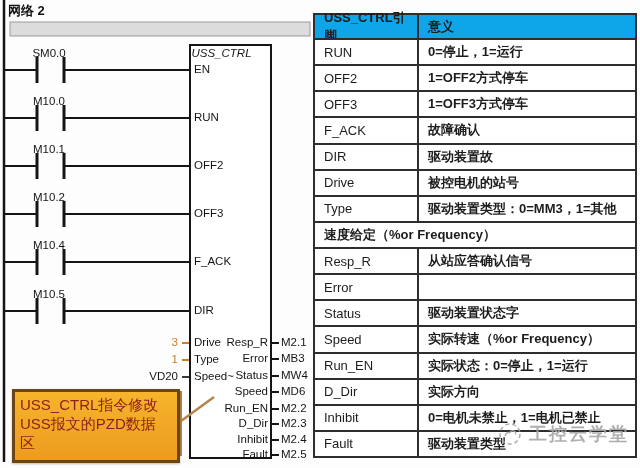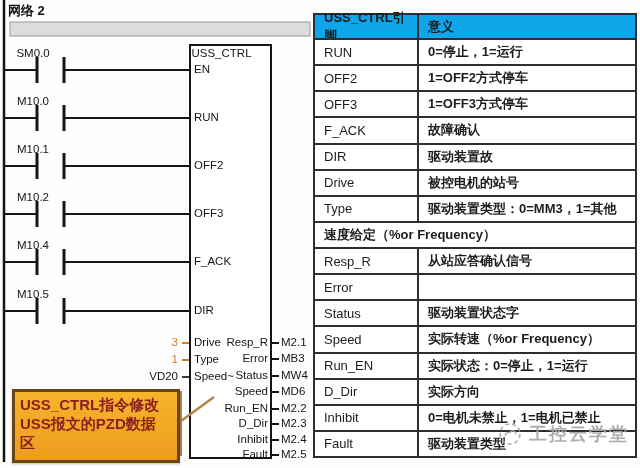--- a/index.html
+++ b/index.html
@@ -1,31 +1,31 @@
 <!DOCTYPE html>
 <html><head>
 <meta charset="utf-8">
 <style>
   html,body{margin:0;padding:0;}
   body{font-family:"Liberation Sans","DejaVu Sans",sans-serif;background:#ffffff;}
   #stage{position:relative;width:640px;height:468px;background:#fdfdfd;overflow:hidden;}
   #ladder-svg{position:absolute;left:0;top:0;z-index:1;}
   .lbl{position:absolute;z-index:2;font-size:11.5px;color:#151515;line-height:13px;white-space:nowrap;}
-  .contact-lbl{left:4px;width:58px;text-align:center;}
+  .contact-lbl{left:20px;width:58px;text-align:center;}
   .pin-lbl{left:194px;}
   .out-lbl{left:186px;width:82px;text-align:right;}
   .out-val{left:281px;}
   .param-val{left:132px;width:46px;text-align:right;}
   .orange{color:#c87f2f;}
   .net-title{position:absolute;left:8px;top:2px;font-size:13px;font-weight:bold;color:#111;z-index:2;}
-  .block-title{position:absolute;left:190px;top:47px;width:63px;text-align:center;font-size:11.5px;color:#151515;z-index:2;}
+  .block-title{position:absolute;left:190px;top:47px;width:63px;text-align:center;font-size:11.5px;color:#151515;z-index:2;font-style:italic;}
 
   .callout{position:absolute;left:12px;top:389px;width:152px;z-index:3;
     border:3px solid #6b4513;background:linear-gradient(#f7b42c,#ec9c1e);
-    padding:3px 5px 8px 5px;color:#8b1e1e;font-size:15px;font-weight:bold;line-height:19px;
+    padding:3px 5px 8px 5px;color:#8b1e1e;font-size:15px;font-weight:normal;line-height:19px;
     box-shadow:0 1px 2px rgba(0,0,0,.25);}
 
   .pin-table{position:absolute;left:313px;top:13px;width:324px;height:445px;z-index:2;
     display:flex;flex-direction:column;border:2px solid #2e2e30;background:#fff;box-sizing:border-box;}
   .thead{display:flex;height:23px;flex:0 0 23px;background:#0ea5e9;color:#fff;font-weight:bold;font-size:13px;}
   .thead .tcell{display:flex;align-items:center;}
   .tbody{display:flex;flex-direction:column;flex:1;}
   .trow{display:flex;flex:1;border-top:2px solid #2e2e30;background:#fff;}
   .tcell{box-sizing:border-box;padding-left:9px;display:flex;align-items:center;}
   .tcell.pin{width:104px;flex:0 0 104px;border-right:2px solid #2e2e30;font-size:13px;color:#1c1c1c;}

